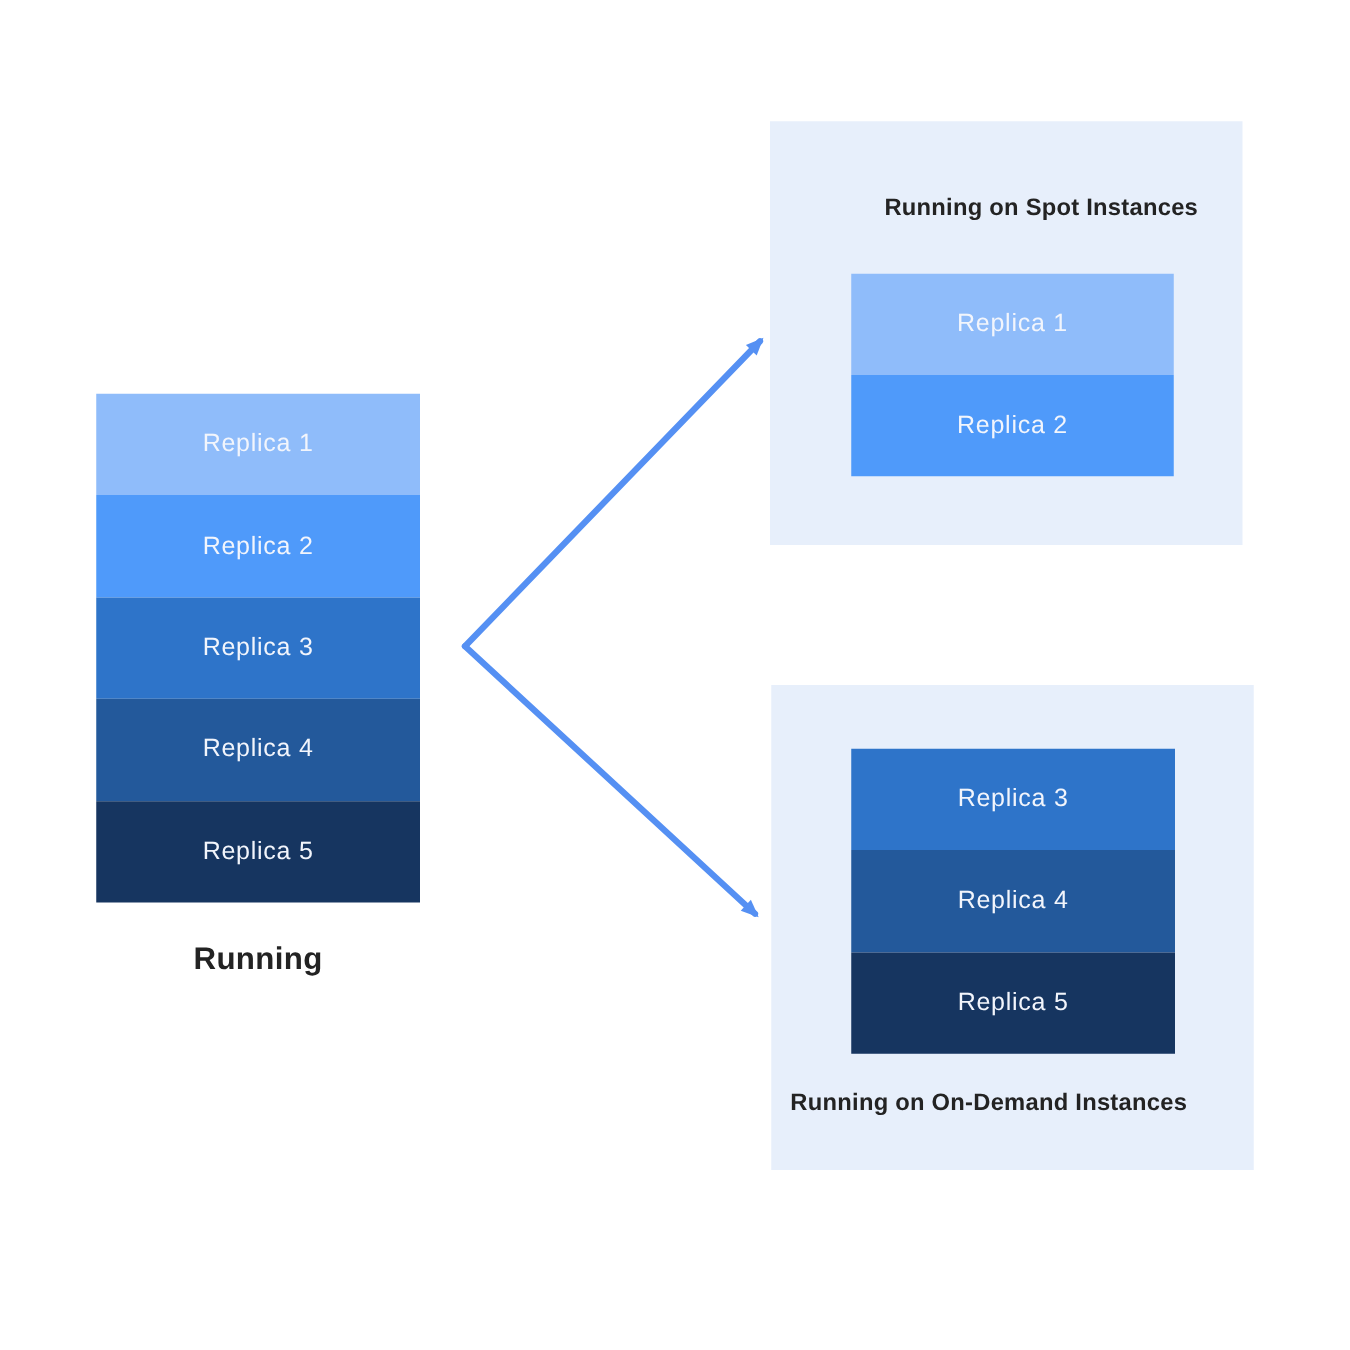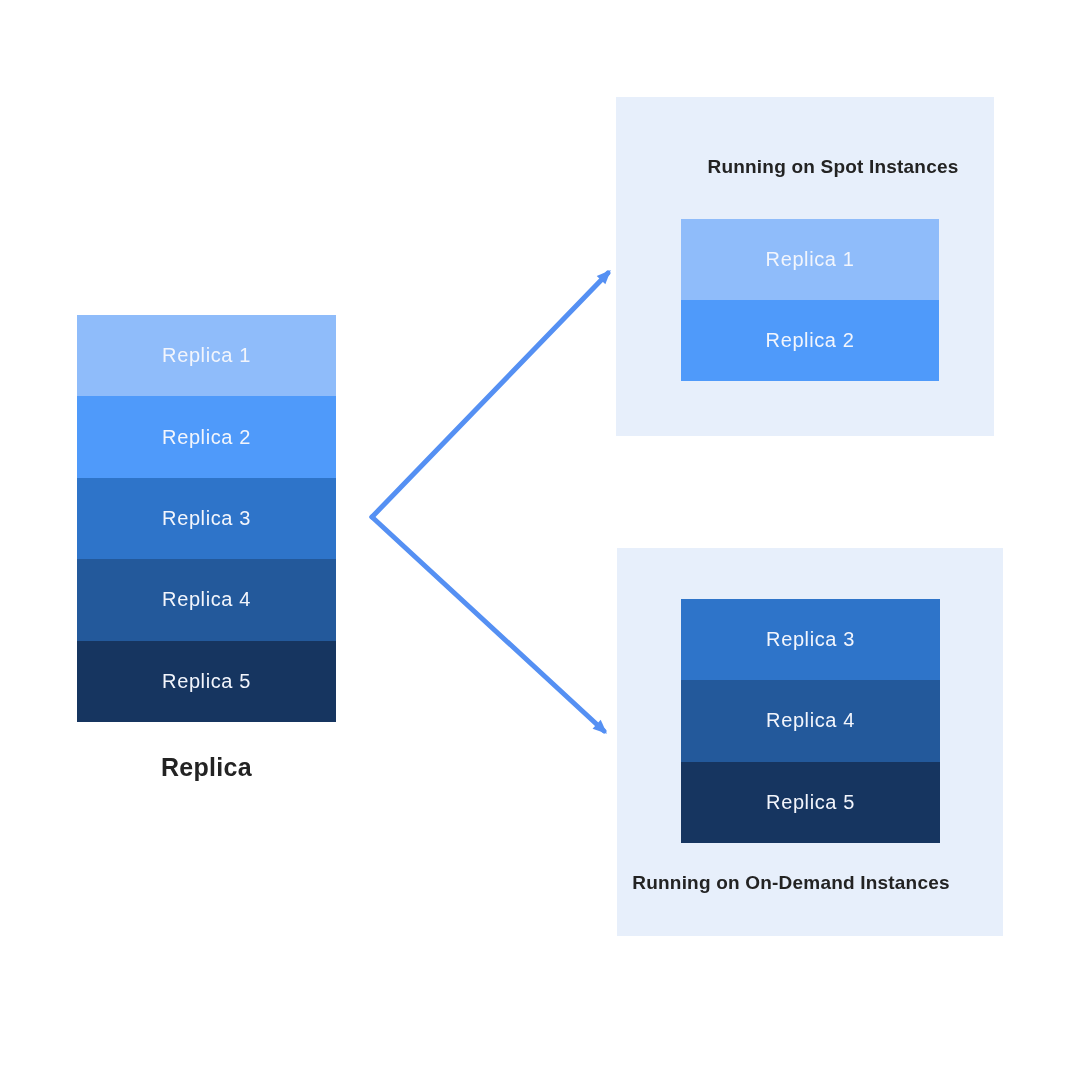--- a/index.html
+++ b/index.html
@@ -131,21 +131,21 @@
         <span>Replica 3</span>
       </div>
       <div class="replica-block" style="background: rgb(35, 89, 155);">
         <span>Replica 4</span>
       </div>
       <div class="replica-block" style="background: rgb(22, 53, 96);">
         <span>Replica 5</span>
       </div>
     </div>
 
-  <div id="workload-label" style="color: rgb(35, 35, 35);">Replica</div>
+  <div id="workload-label" style="color: rgb(35, 35, 35);">Running</div>
 
   <div id="spot-panel" class="panel" style="background: rgb(231, 239, 251);"></div>
   <div id="spot-title" class="panel-title" style="left: 616px; width: 434px; color: rgb(35, 35, 35);">Running on Spot Instances</div>
   <div id="spot-stack" class="replica-stack">
       <div class="replica-block" style="background: rgb(143, 188, 250);">
         <span>Replica 1</span>
       </div>
       <div class="replica-block" style="background: rgb(79, 154, 250);">
         <span>Replica 2</span>
       </div>

